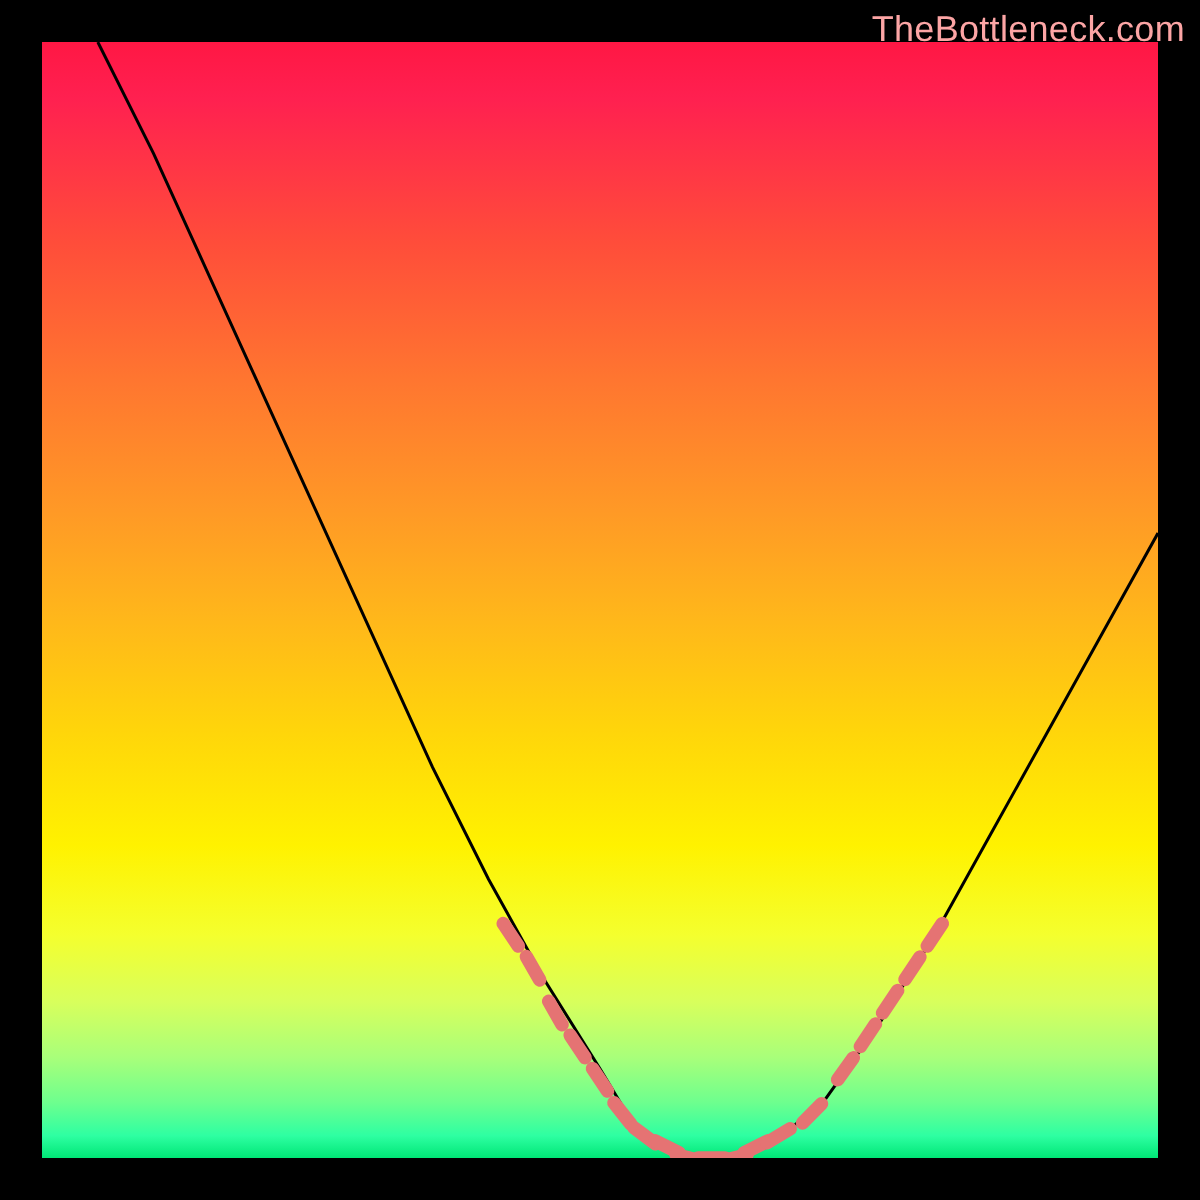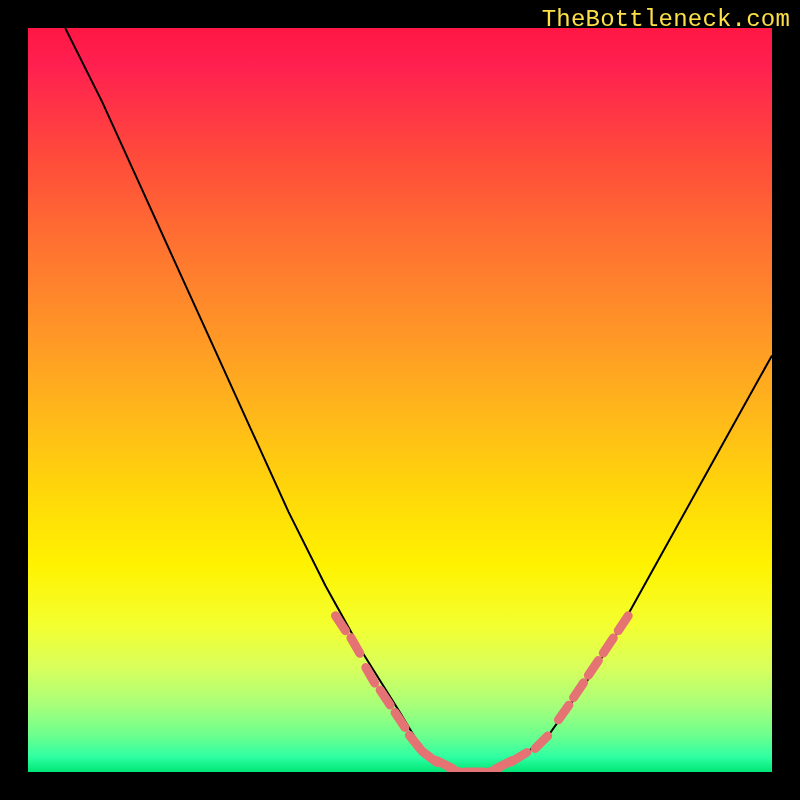--- a/index.html
+++ b/index.html
@@ -37,23 +37,23 @@
       #d8ff5c 86%,
       #a8ff7a 91%,
       #6eff8e 95%,
       #2effa2 98%,
       #00e676 100%);
   }
   .watermark {
     position: absolute;
     top: 6px;
     right: 10px;
-    font-family: Liberation Mono, monospace;
+    font-family: Liberation Sans, sans-serif;
     font-size: 24px;
-    color: #fde047;
+    color: #fca5a5;
     letter-spacing: 0.2px;
   }
   svg.curve {
     position: absolute;
     left: 0;
     top: 0;
     width: 744px;
     height: 744px;
   }
 </style>

